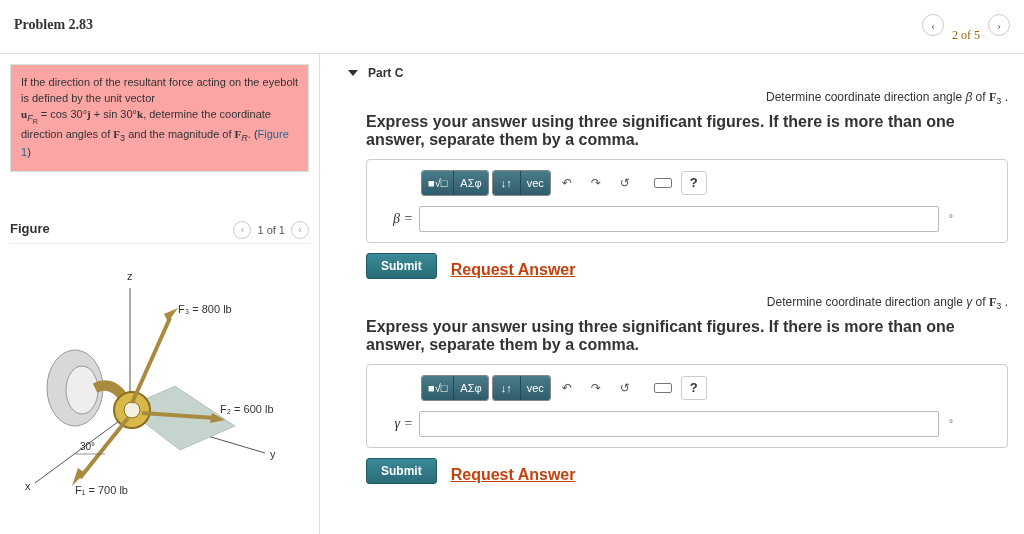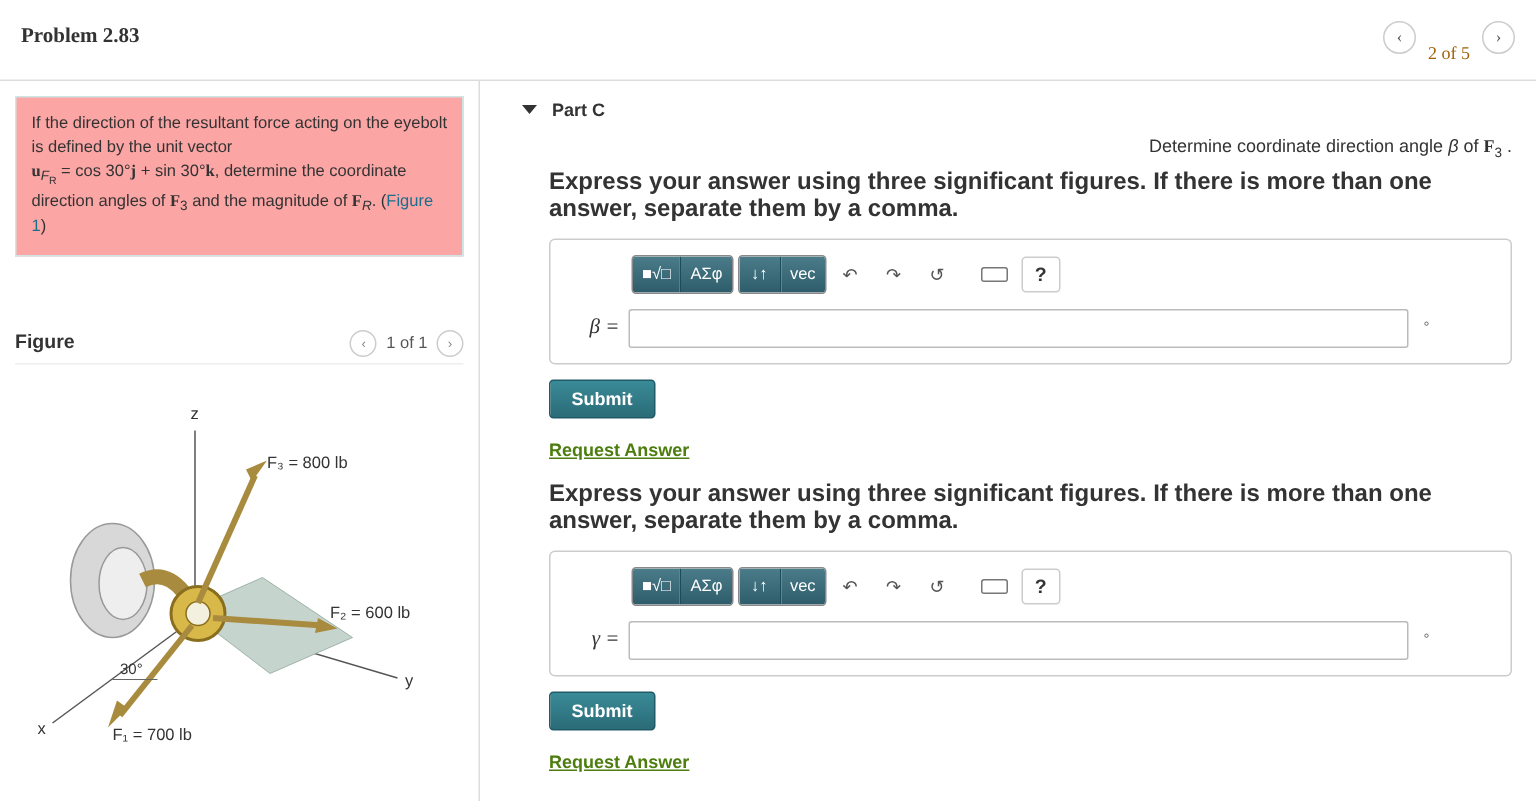--- a/index.html
+++ b/index.html
@@ -33,23 +33,23 @@
   .toolbar { display: flex; align-items: center; gap: 3px; margin-bottom: 10px; padding-left: 44px; }
   .tb-group { display: flex; border: 1px solid #888; border-radius: 3px; overflow: hidden; }
   .tb-btn { height: 24px; min-width: 28px; padding: 0 6px; display: flex; align-items: center; justify-content: center; background: linear-gradient(#4b7c8a,#2e5c6a); color: #fff; font-size: 11px; border-right: 1px solid #1f4a58; cursor: pointer; }
   .tb-btn:last-child { border-right: none; }
   .tb-plain { height: 24px; min-width: 26px; padding: 0 6px; display: flex; align-items: center; justify-content: center; background: #fff; color: #555; font-size: 12px; cursor: pointer; }
   .tb-help { height: 24px; width: 26px; display: flex; align-items: center; justify-content: center; background: #fff; color: #333; font-size: 13px; font-weight: bold; cursor: pointer; border: 1px solid #ccc; border-radius: 3px; }
   .input-row { display: flex; align-items: center; gap: 6px; }
   .var-label { font-style: italic; font-family: 'Times New Roman', serif; font-size: 14px; width: 36px; text-align: right; }
   .ans-input { flex: 1; max-width: 520px; height: 26px; border: 1px solid #bbb; border-radius: 2px; padding: 2px 6px; font-size: 12px; }
   .unit { font-size: 10px; color: #666; padding-left: 4px; }
-  .action-row { display: flex; align-items: flex-start; gap: 14px; margin-bottom: 14px; flex-direction: column; }
+  .action-row { display: flex; align-items: flex-end; gap: 14px; margin-bottom: 14px; }
   .submit-btn { background: #2e7d8a; background: linear-gradient(#3a8a97,#2a6c78); color: #fff; border: 1px solid #1f5a66; border-radius: 3px; padding: 5px 14px; font-size: 12px; font-weight: bold; cursor: pointer; }
-  .req-link { color: #4d7c0f; text-decoration: underline; font-size: 12px; cursor: pointer; font-weight: bold; }
+  .req-link { color: #c2410c; text-decoration: underline; font-size: 16px; cursor: pointer; font-weight: bold; }
   .tb-spacer { width: 4px; }
   .kb-icon { display:inline-block; width:18px; height:10px; border:1px solid #777; border-radius:2px; position:relative; }
 </style>
 </head>
 <body>
 
 <div class="top-bar">
   <div class="problem-title">Problem 2.83</div>
   <div class="nav-ctrl">
     <div class="nav-btn">‹</div>
@@ -140,20 +140,23 @@
           <div class="unit">°</div>
         </div>
       </div>
       <div class="action-row">
         <button class="submit-btn">Submit</button>
         <span class="req-link">Request Answer</span>
       </div>
     </div>
 
     <div class="part-body">
+      <div class="part-desc">
+        <span>Determine coordinate direction angle </span><i>γ</i><span> of </span><span class="bold">F</span><span class="sub">3</span><span> .</span>
+      </div>
       <div class="part-instr">Express your answer using three significant figures. If there is more than one answer, separate them by a comma.</div>
       <div class="answer-panel">
         <div class="toolbar">
           <div class="tb-group">
             <div class="tb-btn">■<span>√□</span></div>
             <div class="tb-btn">ΑΣφ</div>
           </div>
           <div class="tb-group">
             <div class="tb-btn">↓↑</div>
             <div class="tb-btn">vec</div>

